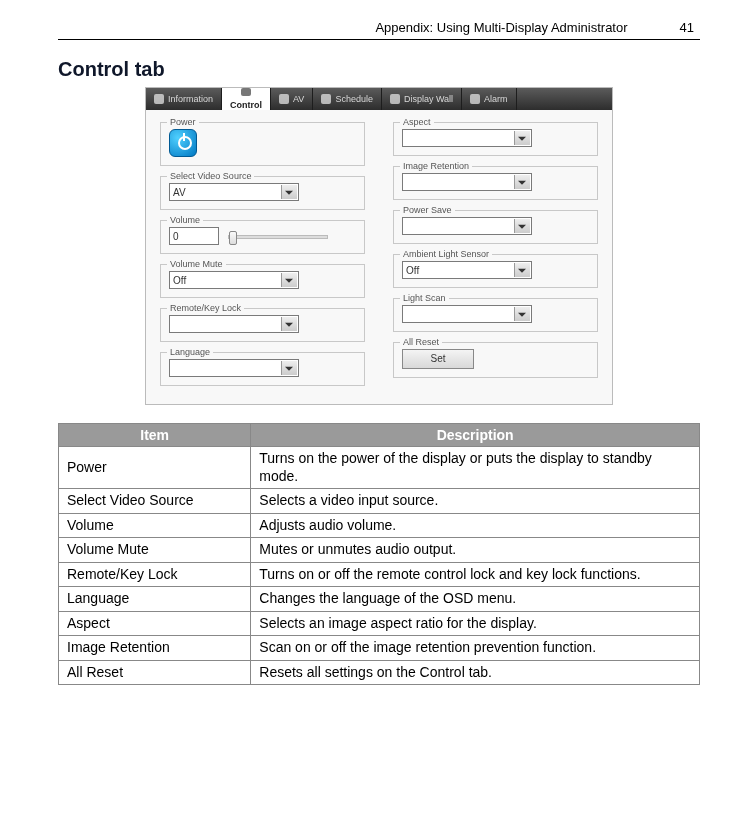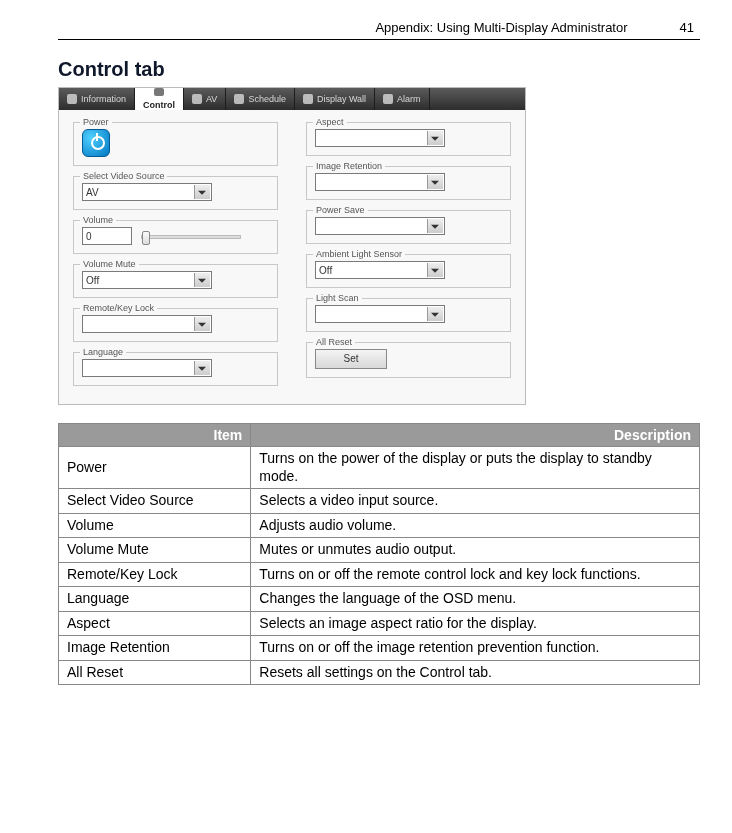--- a/index.html
+++ b/index.html
@@ -25,21 +25,21 @@
   .hr { border-top: 1px solid #000; margin-bottom: 18px; }
   h2.section-title {
     color: #0f172a;
     font-weight: bold;
     font-size: 20px;
     margin-bottom: 6px;
   }
   p.intro { font-size: 14px; margin-bottom: 16px; }
 
   
-  .shot-wrap { display: flex; margin-bottom: 18px; }
+  .shot-wrap { display: flex; justify-content: center; margin-bottom: 18px; }
   .shot {
     width: 468px;
     font-family: Tahoma, Arial, sans-serif;
     font-size: 10px;
     color: #333;
     border: 1px solid #bbb;
     background: #f5f5f5;
   }
   .tabbar {
     display: flex;
@@ -169,21 +169,21 @@
 
   
   table.desc {
     width: 100%;
     border-collapse: collapse;
     font-size: 14px;
   }
   table.desc th {
     background: #9a9a9a;
     color: #fff;
-    text-align: right;
+    text-align: center;
     font-weight: bold;
     padding: 3px 8px;
     border: 1px solid #888;
   }
   table.desc th:first-child { width: 30%; }
   table.desc td {
     border: 1px solid #888;
     padding: 3px 8px;
     vertical-align: middle;
     line-height: 1.25;
@@ -347,21 +347,21 @@
       <tr>
           <td>Language</td>
           <td>Changes the language of the OSD menu.</td>
         </tr>
       <tr>
           <td>Aspect</td>
           <td>Selects an image aspect ratio for the display.</td>
         </tr>
       <tr>
           <td>Image Retention</td>
-          <td>Turns on or off the image retention prevention function.</td>
+          <td>Scan on or off the image retention prevention function.</td>
         </tr>
       <tr>
           <td>All Reset</td>
           <td>Resets all settings on the Control tab.</td>
         </tr>
     </tbody>
   </table>
 </div>
 
 </body></html>

